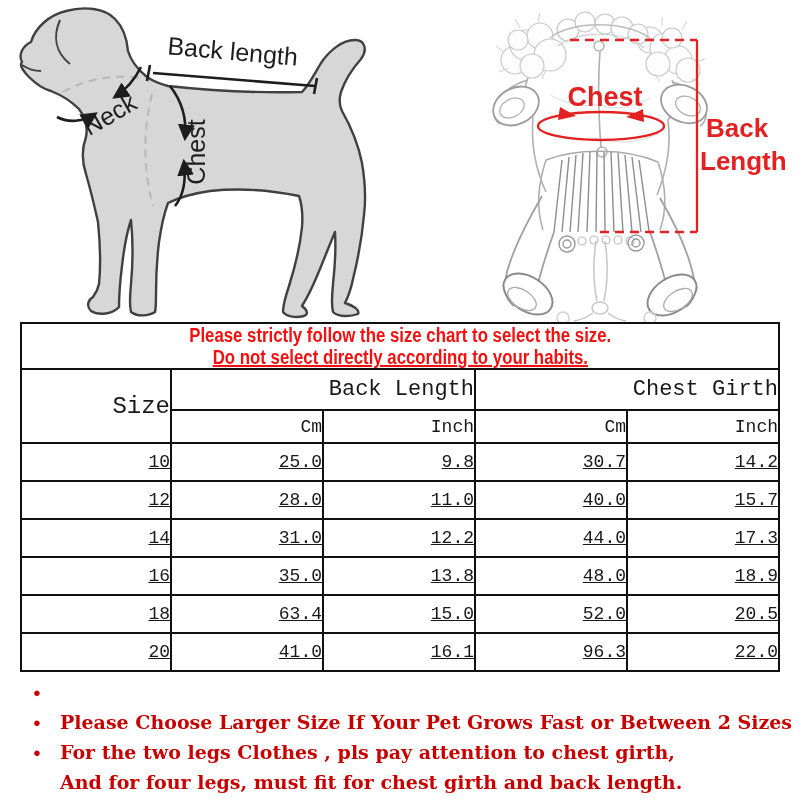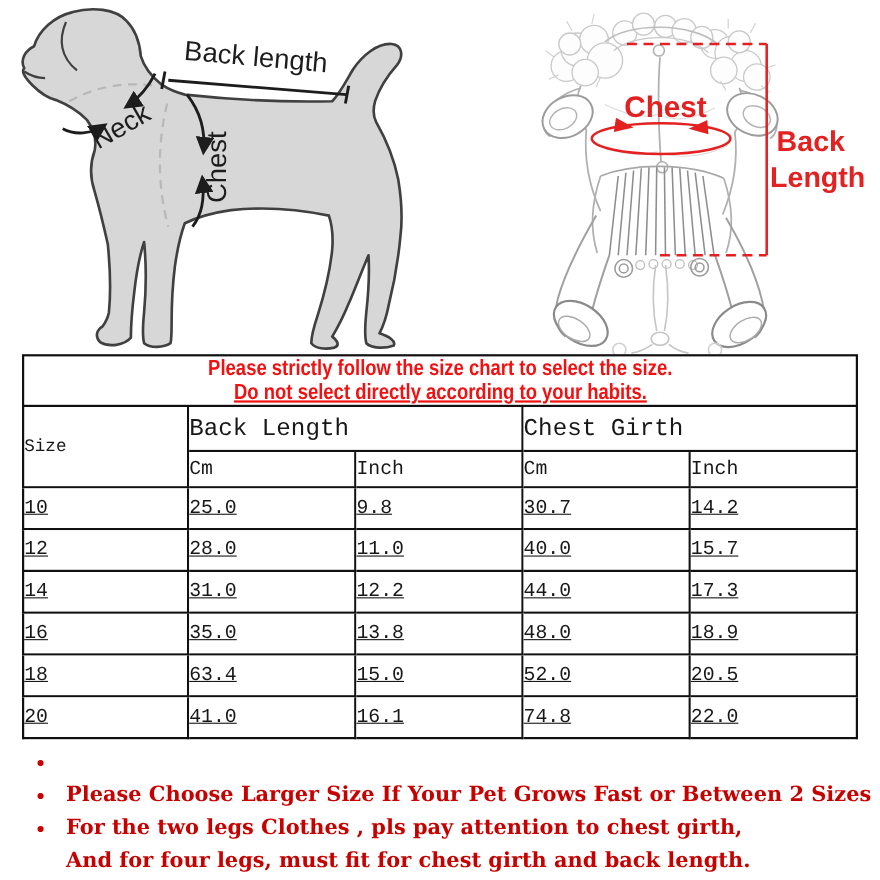--- a/index.html
+++ b/index.html
@@ -13,38 +13,38 @@
 
   .diagram-label { font-family:"Liberation Sans", sans-serif; font-size:25px; fill:#1d1d1d; }
   .red-label { font-family:"Liberation Sans", sans-serif; font-weight:bold; fill:#e32121; }
 
   
   table.sizes {
     position:absolute; left:20px; top:322px; width:760px;
     border-collapse:separate; border-spacing:0; table-layout:fixed;
   }
   table.sizes td {
-    box-sizing:border-box; padding:0; text-align:left; vertical-align:middle;
+    box-sizing:border-box; padding:0; text-align:right; vertical-align:middle;
     border-right:2px solid #101010; border-bottom:2px solid #101010;
     font-family:"Liberation Mono", monospace; color:#181818; background:#fff;
   }
   td.bl { border-left:2px solid #101010; }
   td.notice-cell { border-top:2px solid #101010; height:46px; }
   .notice-line {
     font-family:"Liberation Sans", sans-serif; font-weight:600;
     font-size:20px; line-height:22px; color:#f21010;
     width:max-content; margin:0 auto; transform:scaleX(0.84); transform-origin:50% 50%;
   }
   .notice-underline { text-decoration:underline; }
   td.hdr { background:#0c0c0c; color:#ffffff; font-size:22px; }
   td.hdr-sub { background:#0c0c0c; color:#ffffff; font-size:18px; height:33px; }
   td.sep-r { border-right-color:#ececec; }
   td.sep-b { border-bottom-color:#9b9b9b; }
   tr.hrow1 td { height:41px; }
-  td.size-span { font-size:16px; }
+  td.size-span { font-size:24px; }
   tr.drow td { height:38px; font-size:18px;text-decoration:underline; }
 
   
   .notes { position:absolute; left:30px; top:679px; width:750px; }
   .note-row { display:flex; align-items:flex-start; height:30px; }
   .note-bullet {
     width:14px; margin-right:16px; color:#c70000; font-size:13px; line-height:27px;
     flex:0 0 auto; text-align:center;
   }
   .note-bullet.hidden { visibility:hidden; }
@@ -329,21 +329,21 @@
         <td class="bl">18</td>
         <td>63.4</td>
         <td>15.0</td>
         <td>52.0</td>
         <td>20.5</td>
       </tr>
       <tr class="drow">
         <td class="bl">20</td>
         <td>41.0</td>
         <td>16.1</td>
-        <td>74.8</td>
+        <td>96.3</td>
         <td>22.0</td>
       </tr>
     </tbody>
   </table>
 
   <div class="notes">
     <div class="note-row">
       <span class="note-bullet">●</span>
     </div>
     <div class="note-row">

